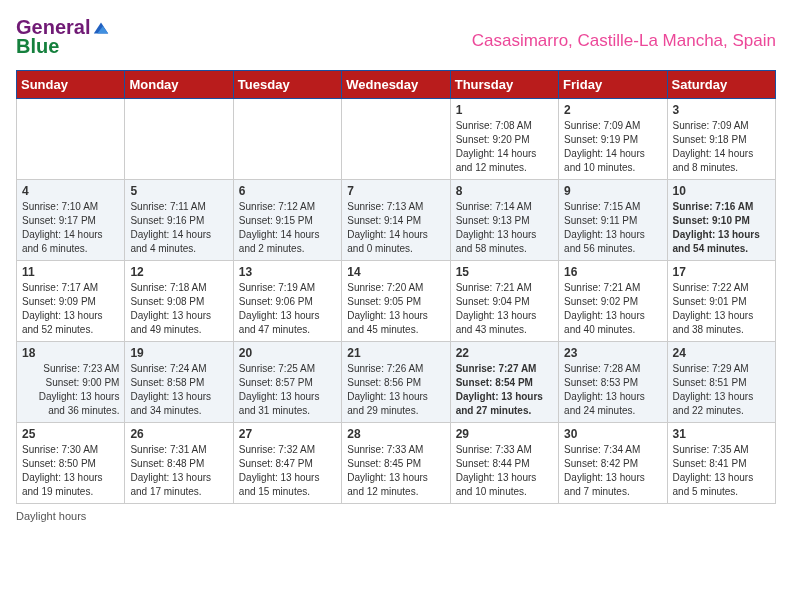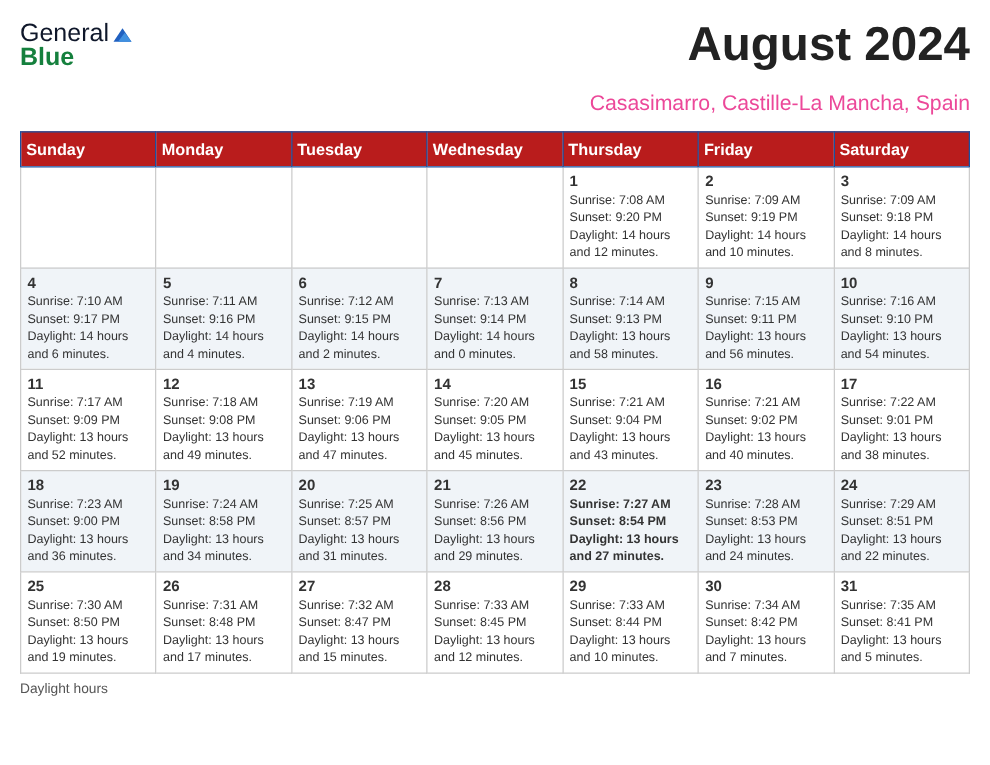--- a/index.html
+++ b/index.html
@@ -21,21 +21,21 @@
       flex-direction: column;
       align-items: flex-start;
     }
     .logo-text {
       display: flex;
       align-items: center;
       font-size: 20px;
       font-weight: bold;
       color: #333;
     }
-    .logo-general { color: #0f172a; font-weight: normal; }
+    .logo-general { color: #701a75; font-weight: bold; }
     .logo-icon {
       width: 18px;
       height: 18px;
       margin-left: 2px;
     }
     .title-section {
       text-align: right;
     }
     .month-year {
       font-size: 38px;
@@ -106,21 +106,20 @@
     <div class="logo-text">
       <span class="logo-general">General</span>
       <svg class="logo-icon" viewBox="0 0 20 20">
         <polygon points="2,16 10,4 18,16" fill="#2060c0"></polygon>
         <polygon points="6,16 12,8 18,16" fill="#4090e0"></polygon>
       </svg>
     </div>
     <div style="font-size:20px;font-weight:bold;color:#15803d;margin-top:-4px;">Blue</div>
   </div>
   <div class="title-section">
-    <div class="month-year">August 2024</div>
     <div class="location">Casasimarro, Castille-La Mancha, Spain</div>
   </div>
 </div>
 
 <table class="calendar">
   <thead>
     <tr>
     <th>Sunday</th>
         <th>Monday</th>
         <th>Tuesday</th>
@@ -187,21 +186,21 @@
 Daylight: 13 hours and 58 minutes.</div>
         </td>
         <td>
           <span class="day-num">9</span>
           <div class="day-info" style="white-space: pre-line;">Sunrise: 7:15 AM
 Sunset: 9:11 PM
 Daylight: 13 hours and 56 minutes.</div>
         </td>
         <td>
           <span class="day-num">10</span>
-          <div class="day-info" style="white-space: pre-line;">Sunrise: 7:16 AM
+          <div class="day-info" style="white-space: pre-line; font-weight: bold;">Sunrise: 7:16 AM
 Sunset: 9:10 PM
 Daylight: 13 hours and 54 minutes.</div>
         </td>
       </tr>
       <tr>
         <td>
           <span class="day-num">11</span>
           <div class="day-info" style="white-space: pre-line;">Sunrise: 7:17 AM
 Sunset: 9:09 PM
 Daylight: 13 hours and 52 minutes.</div>
@@ -239,21 +238,21 @@
         <td>
           <span class="day-num">17</span>
           <div class="day-info" style="white-space: pre-line;">Sunrise: 7:22 AM
 Sunset: 9:01 PM
 Daylight: 13 hours and 38 minutes.</div>
         </td>
       </tr>
       <tr>
         <td>
           <span class="day-num">18</span>
-          <div class="day-info" style="white-space: pre-line;">Sunrise: 7:23 AM
+          <div class="day-info" style="white-space: pre-line; text-align: right;">Sunrise: 7:23 AM
 Sunset: 9:00 PM
 Daylight: 13 hours and 36 minutes.</div>
         </td>
         <td>
           <span class="day-num">19</span>
           <div class="day-info" style="white-space: pre-line;">Sunrise: 7:24 AM
 Sunset: 8:58 PM
 Daylight: 13 hours and 34 minutes.</div>
         </td>
         <td>

